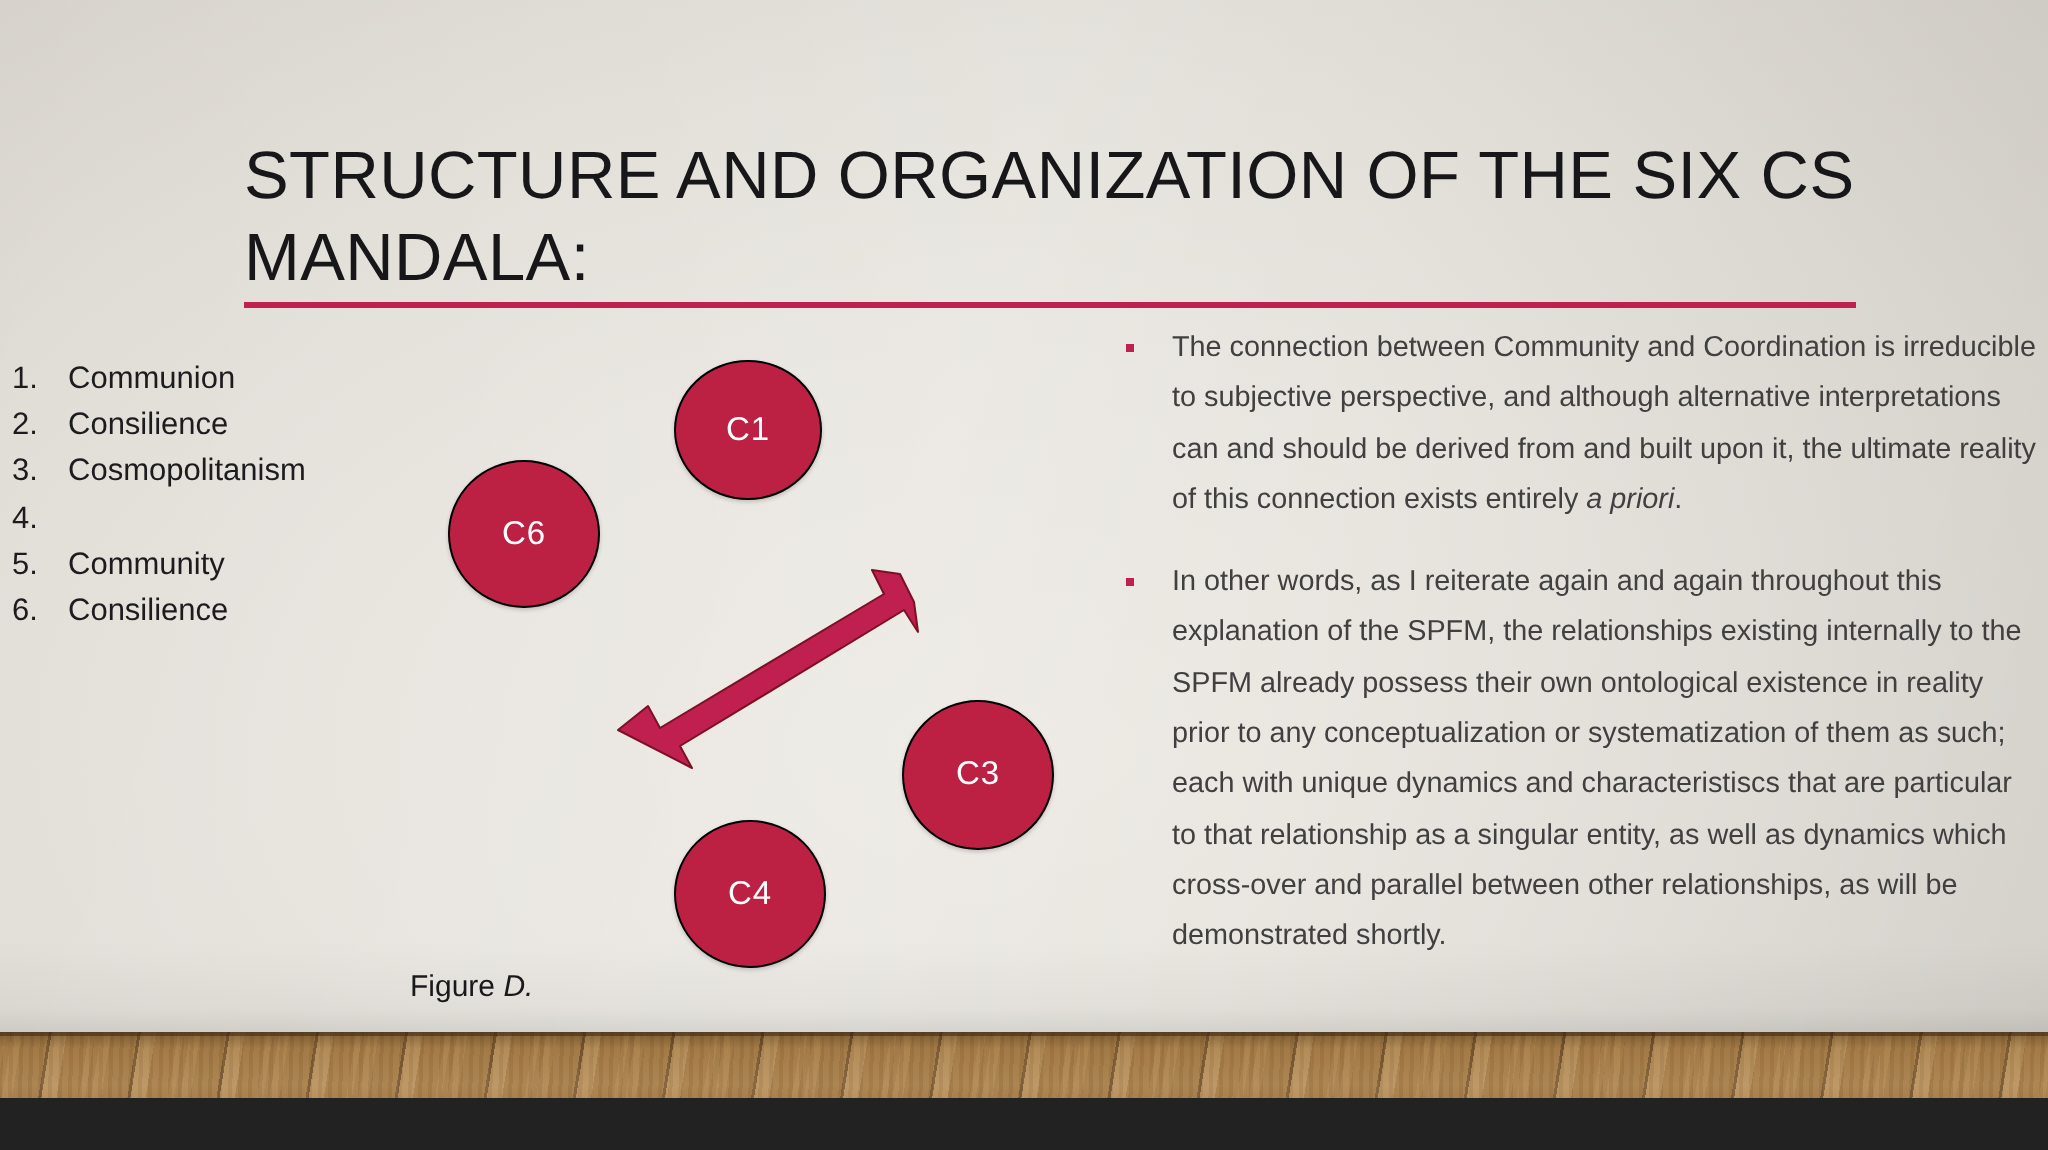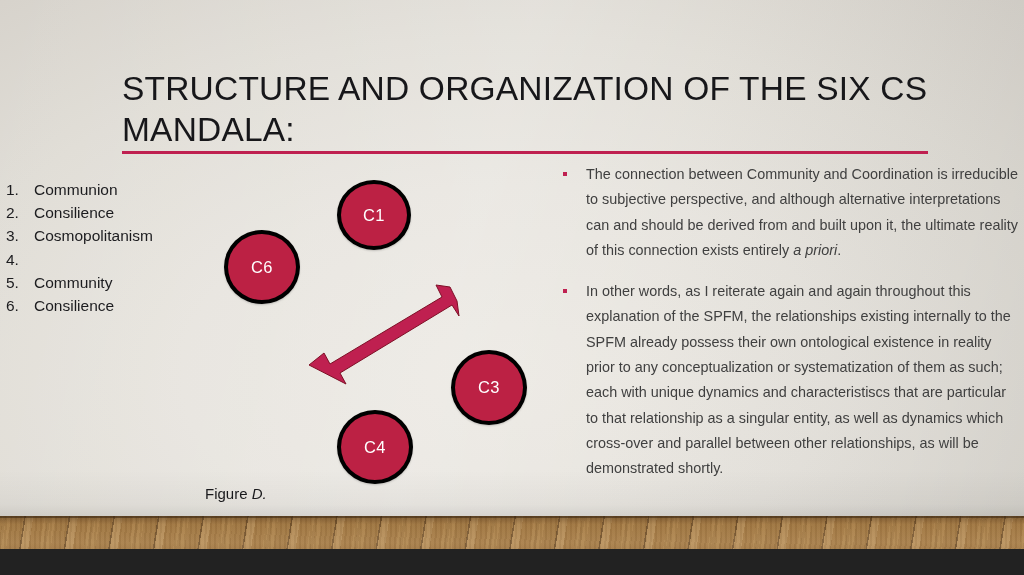--- a/index.html
+++ b/index.html
@@ -179,21 +179,21 @@
     position: absolute;
     left: 205px;
     top: 168px;
     width: 350px;
     height: 350px;
   }
   .node {
     position: absolute;
     border-radius: 50%;
     background: #bc2144;
-    border: 4px solid #000000;
+    border: 1px solid #000000;
     color: #ffffff;
     display: flex;
     align-items: center;
     justify-content: center;
     font-size: 16.5px;
     letter-spacing: 0.4px;
     box-shadow: 0 1px 2px rgba(0,0,0,0.18);
   }
   .caption {
     position: absolute;

